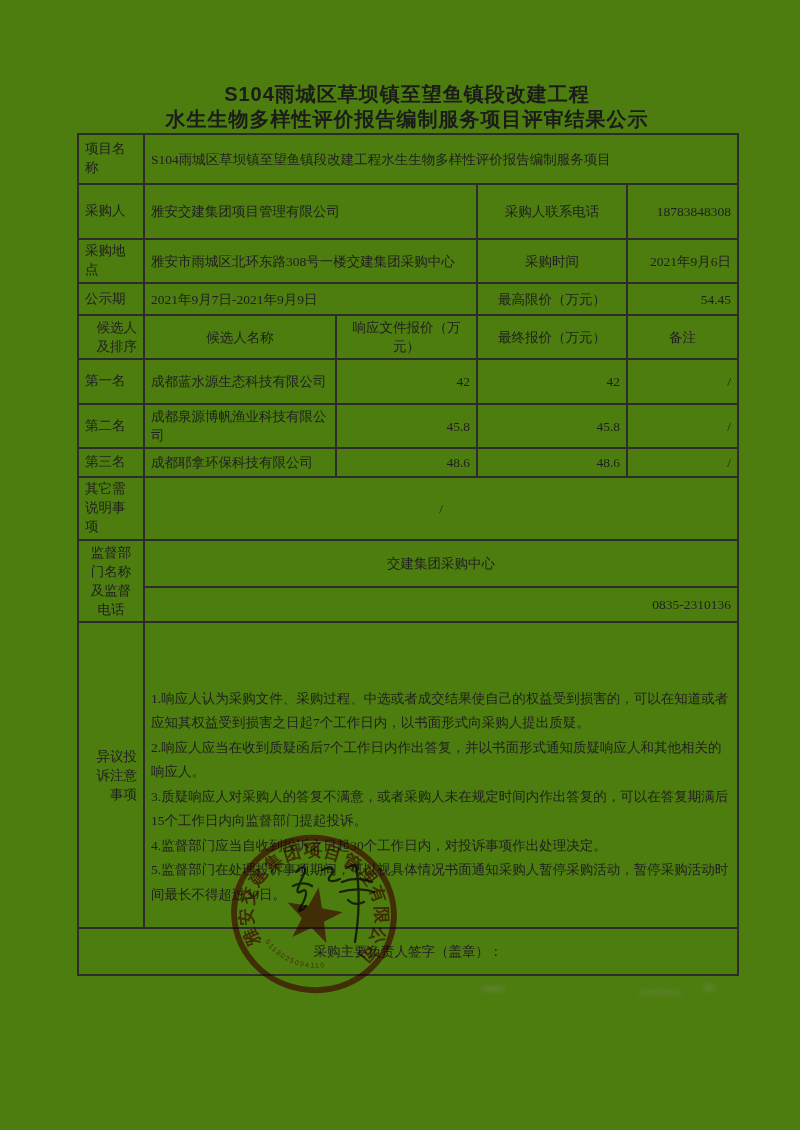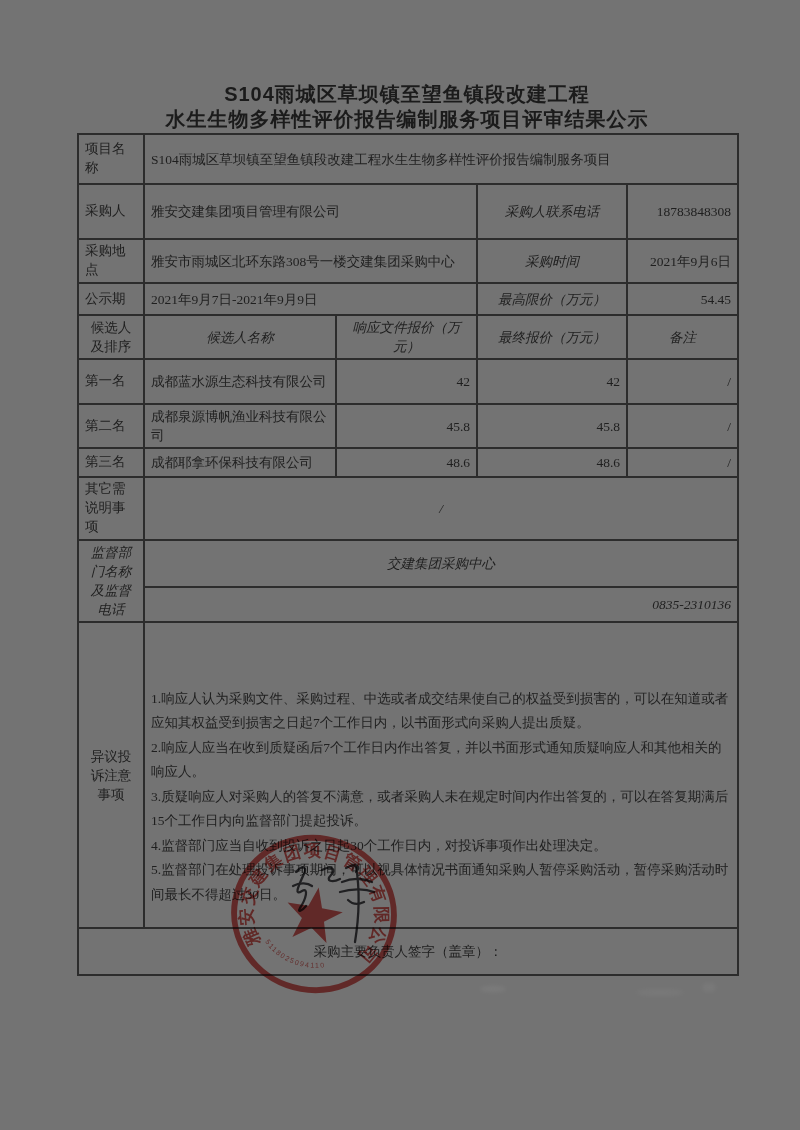--- a/index.html
+++ b/index.html
@@ -1,19 +1,19 @@
 <!DOCTYPE html>
 <html><head>
 <meta charset="utf-8">
 <style>
   html,body{margin:0;padding:0;background:#ffffff;}
   .page{
     position:relative;
     width:800px;height:1130px;
-    background:#737373;
+    background:#4d7c0f;
     font-family:"Liberation Serif","DejaVu Serif",serif;
     color:#1f1f1f;
     overflow:hidden;
   }
   .doc-title{
     position:absolute;top:82px;left:77px;width:660px;
     text-align:center;
     font-family:"Liberation Sans","DejaVu Sans",sans-serif;
     font-weight:bold;font-size:20px;line-height:25px;
     color:#1b1b1b;letter-spacing:1px;
@@ -23,22 +23,22 @@
     width:660px;border-collapse:collapse;table-layout:fixed;
   }
   table.main td{
     border:2px solid #2c2c2c;
     padding:2px 6px;
     font-size:13.5px;line-height:19px;
     vertical-align:middle;
     word-break:break-all;
   }
   td.lbl{text-align:left;padding-left:7px;font-family:Liberation Mono, monospace;}
-  td.lbl-c{text-align:center;}
-  td.c{text-align:center;font-style:italic;}
+  td.lbl-c{text-align:right;}
+  td.c{text-align:center;}
   td.topalign{vertical-align:top;padding-top:4px;border-radius:16px;}
   td.num{text-align:right;font-size:14px;}
   .notice-text{white-space:pre-line;line-height:24.5px;font-size:13.5px;margin-top:44px;}
   td.sig-row{font-size:14px;padding-left:7px;text-align:center;}
   
   .stamp{
     position:absolute;left:228px;top:831px;width:172px;height:166px;
     mix-blend-mode:multiply;opacity:0.92;
   }
   .signature{

